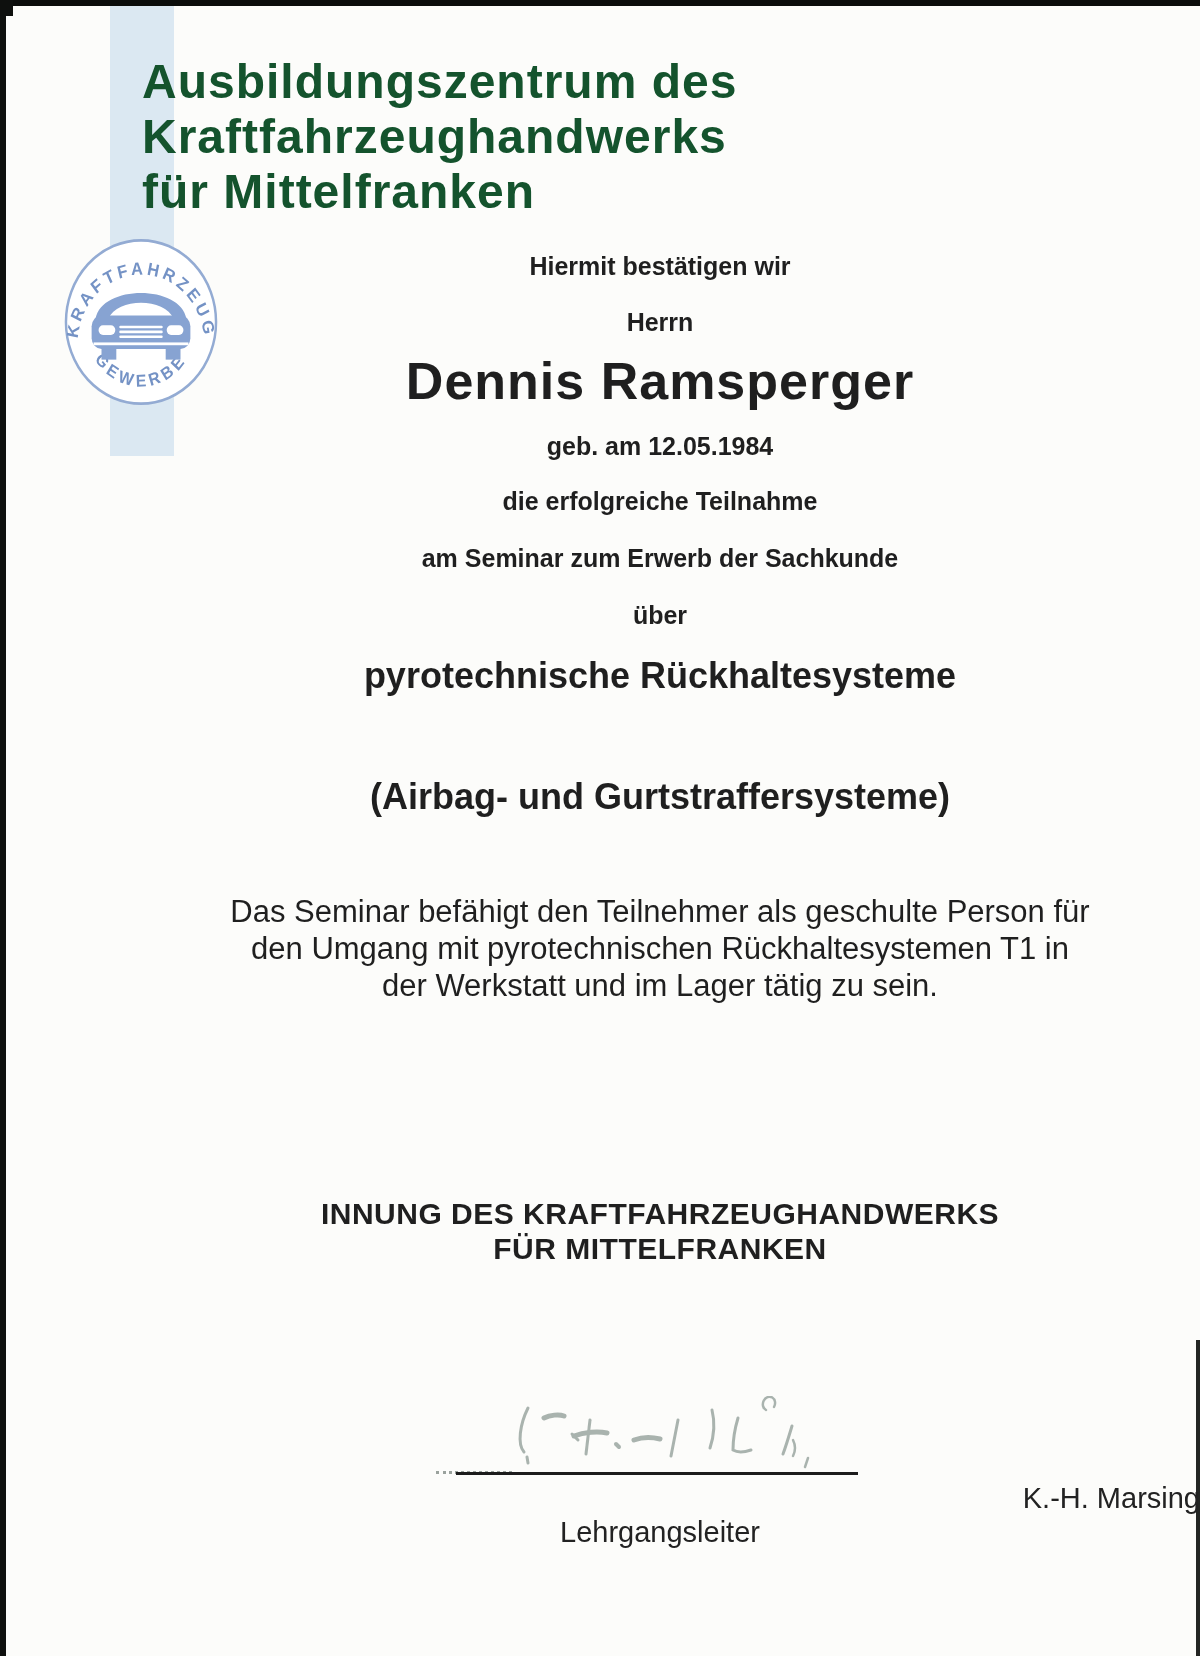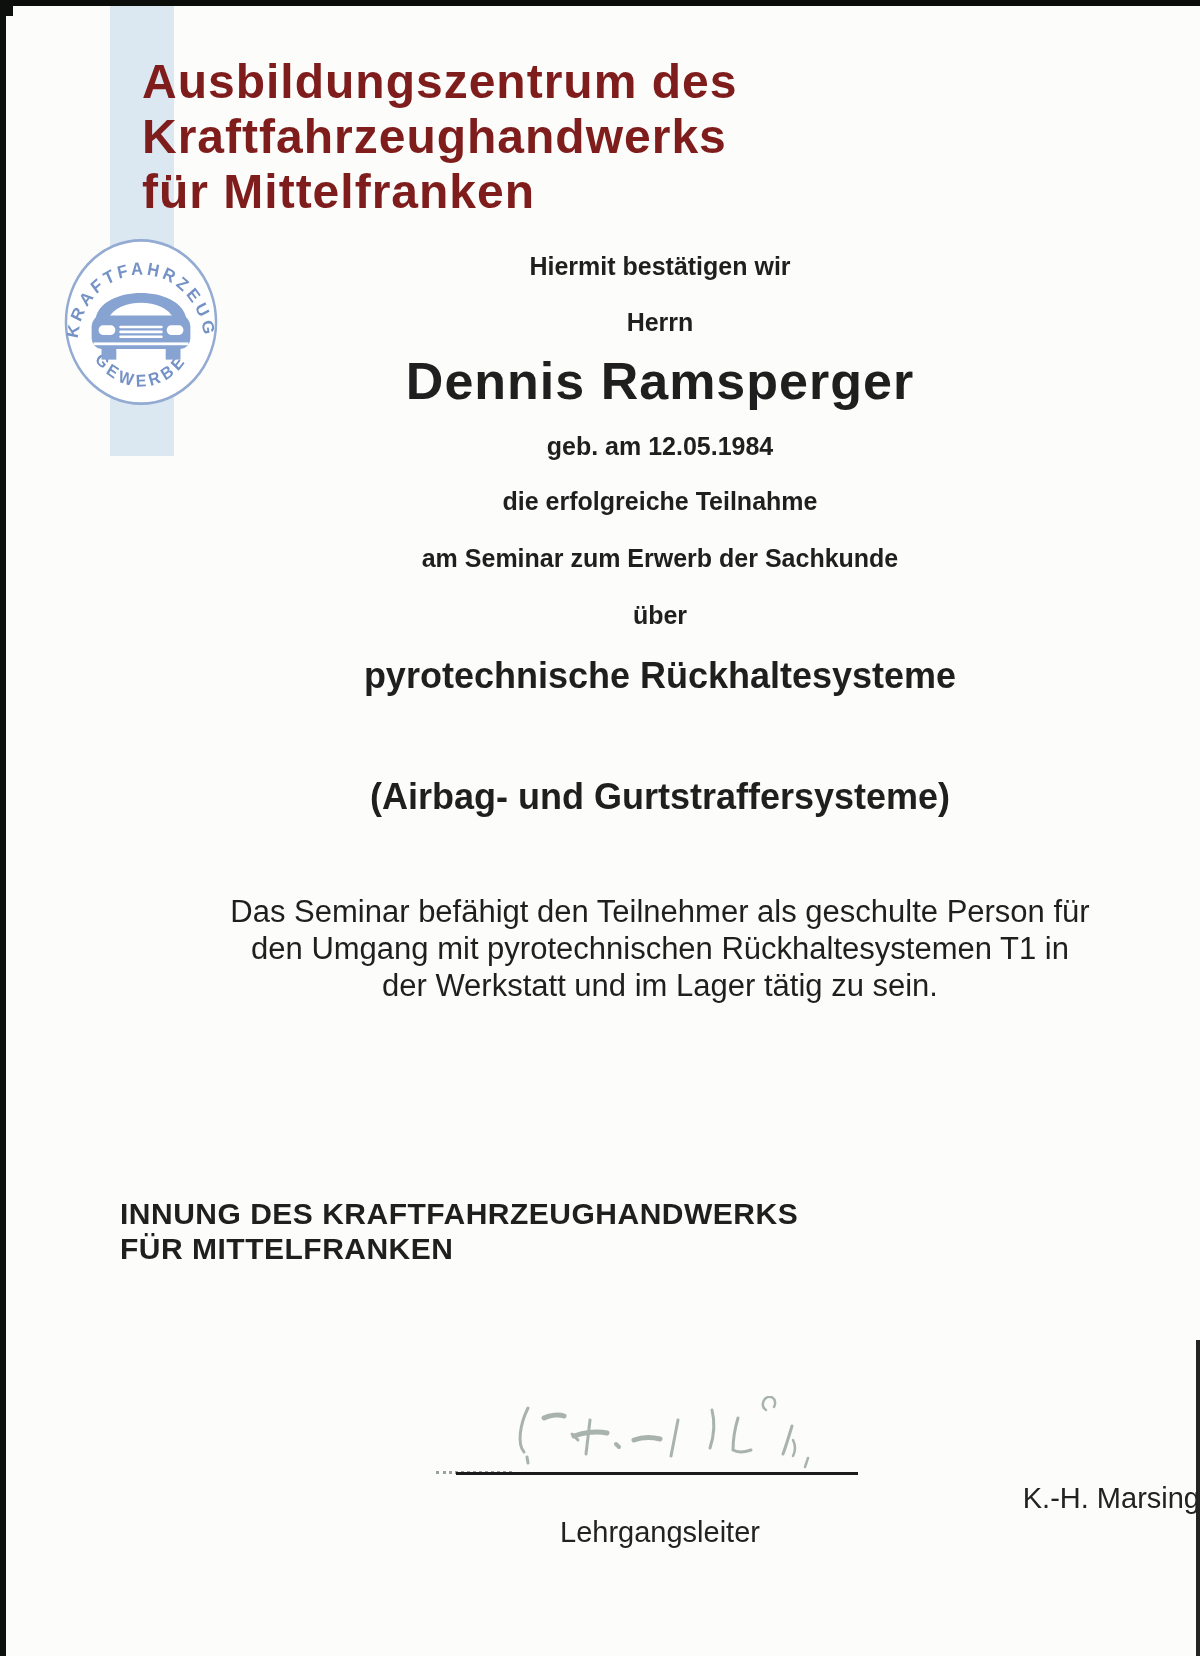--- a/index.html
+++ b/index.html
@@ -15,21 +15,21 @@
   .edge-top{position:absolute;left:0;top:0;width:1200px;height:6px;background:#0b0d0b;}
   .edge-left{position:absolute;left:0;top:0;width:6px;height:1656px;background:#0e100e;}
   .edge-left-wedge{position:absolute;left:0;top:0;width:13px;height:16px;background:#0e100e;}
   .edge-right{position:absolute;right:0;top:1340px;width:4px;height:316px;background:#232523;}
   
   .stripe{position:absolute;left:110px;top:6px;width:64px;height:450px;background:#dbe8f2;}
   
   .org{
     position:absolute;left:142px;top:54px;
     font-size:48px;line-height:55px;font-weight:bold;
-    color:#7f1d1d;letter-spacing:1px;
+    color:#14532d;letter-spacing:1px;
   }
   
   .seal{position:absolute;left:62px;top:236px;width:158px;height:172px;}
   
   .c{
     position:absolute;left:120px;width:1080px;
     text-align:center;font-weight:bold;white-space:nowrap;
   }
   .fs31{font-size:25px;}
   .fs34{font-size:36px;}
@@ -38,21 +38,21 @@
     position:absolute;left:120px;width:1080px;
     text-align:center;font-weight:normal;
     font-size:31px;line-height:37px;
   }
   .place-date{
     position:absolute;left:188px;top:1077px;
     font-size:31px;font-weight:bold;white-space:nowrap;
   }
   .issuer{
     position:absolute;left:120px;top:1196px;width:1080px;
-    text-align:left;font-weight:bold;
+    text-align:center;font-weight:bold;
     font-size:30px;line-height:35px;letter-spacing:0.5px;
   }
   
   .sig-strokes{position:absolute;left:500px;top:1396px;width:320px;height:80px;}
   .sig-dotted{position:absolute;left:436px;top:1471px;width:76px;border-top:3px dotted #9aa29d;}
   .sig-line{position:absolute;left:456px;top:1472px;width:402px;border-top:3px solid #1c1c1c;}
   .sig-name{
     position:absolute;left:120px;top:1482px;width:1080px;
     text-align:right;font-size:29px;font-weight:normal;color:#222;
   }

